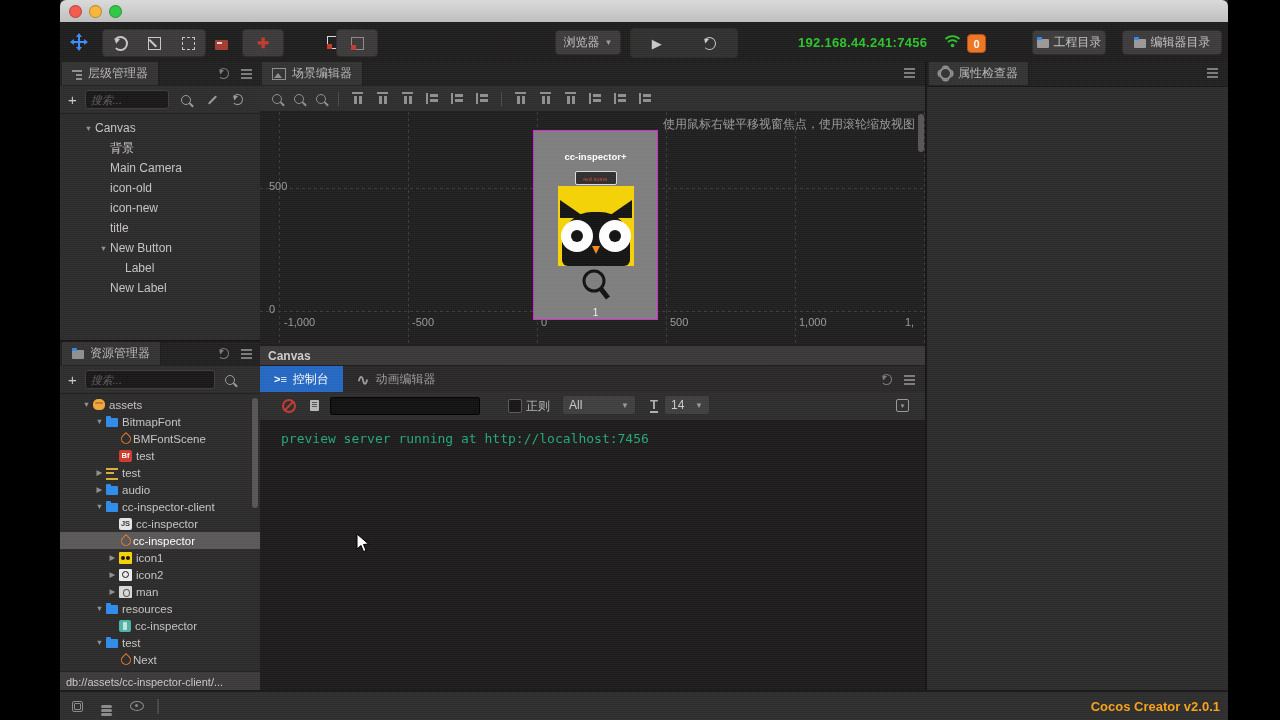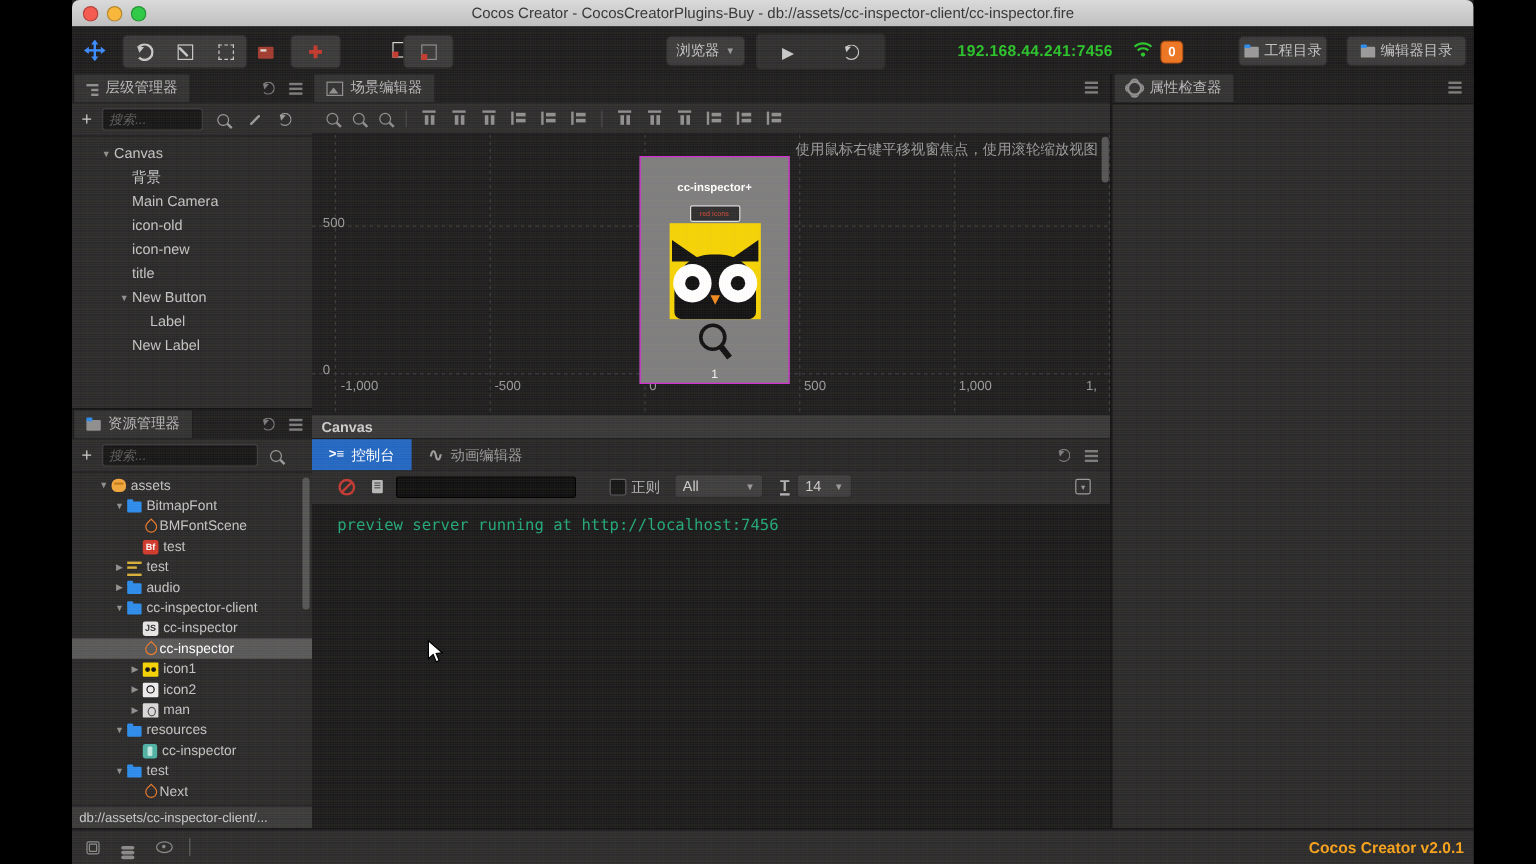--- a/index.html
+++ b/index.html
@@ -165,21 +165,20 @@
 
 <div class="stage">
   <div class="win">
 
     <div class="titlebar">
       <div class="lights">
         <span class="light" style="background:#f45c52"></span>
         <span class="light" style="background:#f6b73c"></span>
         <span class="light" style="background:#32c848"></span>
       </div>
-      <span>Cocos Creator - CocosCreatorPlugins-Buy - db://assets/cc-inspector-client/cc-inspector.fire</span>
     </div>
 
     <div class="toolbar">
       <span class="tbabs" style="left:10px;top:11px">
         <svg class="i-move" width="18" height="18" viewBox="0 0 18 18">
           <g fill="#3b8cff">
               <rect x="8" y="2" width="2" height="14"></rect>
               <rect x="2" y="8" width="14" height="2"></rect>
           <path d="M9 0l3 4H6z"></path>
               <path d="M9 18l-3-4h6z"></path>

